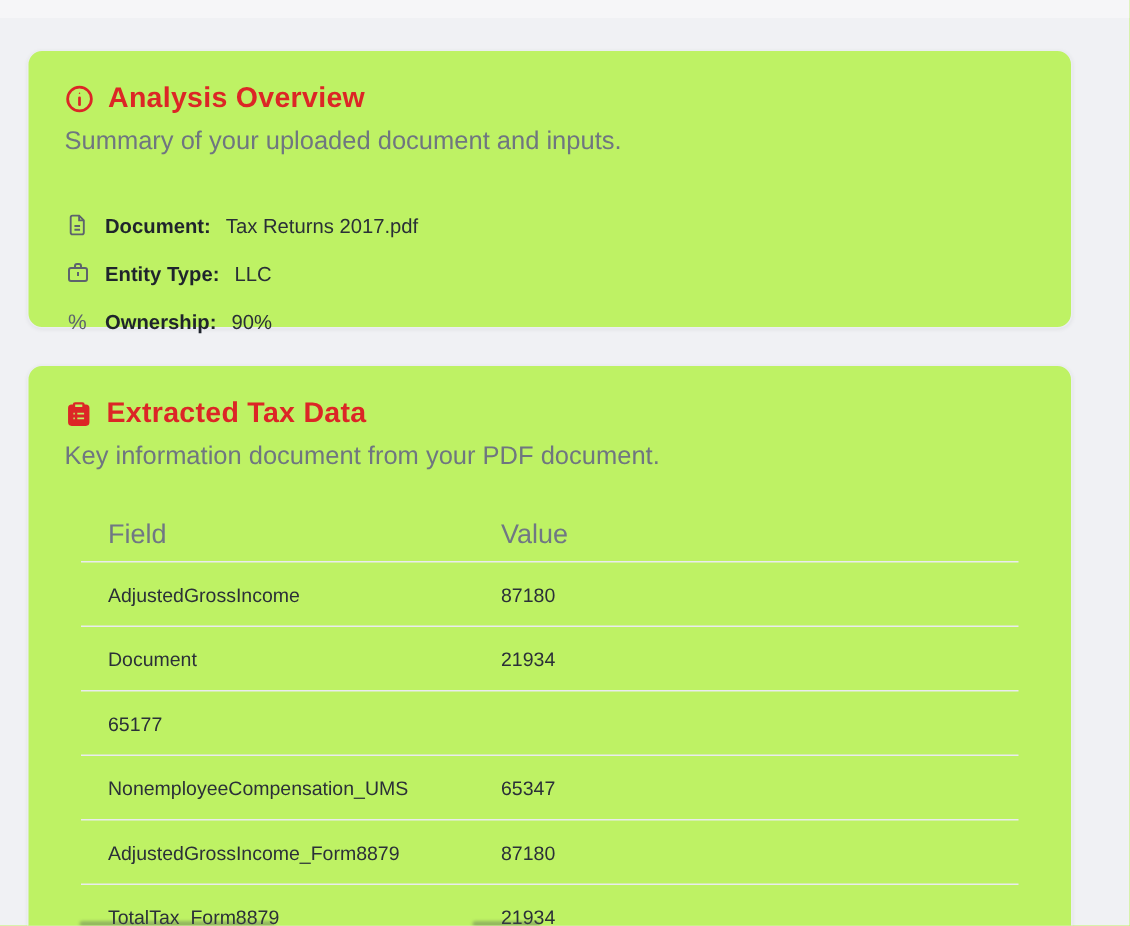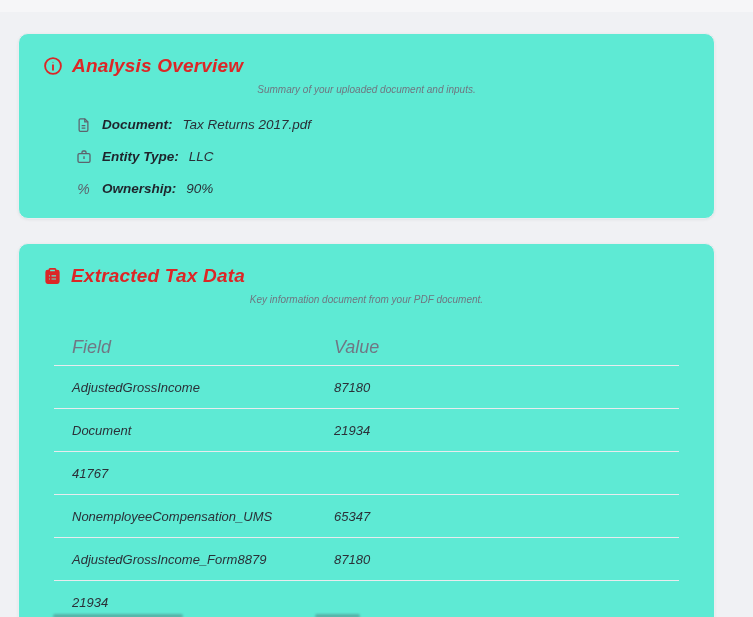--- a/index.html
+++ b/index.html
@@ -8,41 +8,40 @@
     font-family:"Liberation Sans", sans-serif;
     background:#f0f1f4;
     position:relative;
   }
   .top-strip {
     position:absolute; left:0; top:0; width:753px; height:12px;
     background:#f6f6f8;
   }
   .card {
     position:absolute; left:18px; width:697px;
-    background:#5eead4;
+    background:#bef264;
     border:1px solid #ebedf0;
     border-radius:10px;
     box-shadow:0 1px 3px rgba(16,24,40,0.06);
     padding:21px 24px;
-    font-style:italic;
   }
   .card-overview { top:33px; height:186px; }
   .card-extracted { top:243px; height:620px; }
   .card-title-row { display:flex; align-items:center; gap:9px; }
   .card-title {
     color:#dc2626; font-size:19px; font-weight:700; letter-spacing:0.2px;
   }
   .card-subtitle {
-    color:#6f7680; font-size:10px; margin-top:7px;text-align:center;
+    color:#6f7680; font-size:17px; margin-top:7px;
   }
   .icon { display:inline-flex; align-items:center; justify-content:center; }
   .overview-rows { margin-top:22px; }
   .overview-row {
-    display:flex; align-items:flex-start; gap:10px; height:32px;
-    font-size:13.5px; color:#2a2f37;margin-left:32px;
+    display:flex; align-items:flex-end; gap:10px; height:32px;
+    font-size:13.5px; color:#2a2f37;
   }
   .overview-row .row-icon { width:17px; color:#5d636d; }
   .overview-label { font-weight:700; color:#1f242c; }
   .overview-value { color:#2a2f37; }
   .percent-glyph { font-size:14px; color:#5d636d; font-weight:400; }
   .tax-table { margin:24px 11px 0 11px; }
   .t-row {
     display:flex; align-items:center; height:43px;
     border-bottom:1px solid #e9ebee;
     font-size:13px; color:#2b3038;
@@ -127,31 +126,32 @@
 
     <div class="t-row">
       <span class="t-cell t-cell-field">AdjustedGrossIncome</span>
       <span class="t-cell t-cell-value">87180</span>
     </div>
     <div class="t-row">
       <span class="t-cell t-cell-field">Document</span>
       <span class="t-cell t-cell-value">21934</span>
     </div>
     <div class="t-row">
-      <span class="t-cell t-cell-value">41767</span>
+      <span class="t-cell t-cell-value">65177</span>
     </div>
     <div class="t-row">
       <span class="t-cell t-cell-field">NonemployeeCompensation_UMS</span>
       <span class="t-cell t-cell-value">65347</span>
     </div>
     <div class="t-row">
       <span class="t-cell t-cell-field">AdjustedGrossIncome_Form8879</span>
       <span class="t-cell t-cell-value">87180</span>
     </div>
     <div class="t-row">
+      <span class="t-cell t-cell-field">TotalTax_Form8879</span>
       <span class="t-cell t-cell-value">21934</span>
     </div>
   </div>
 
   <div class="clip-smudge" style="left:46px; bottom:auto; top:370px; width:0;"></div>
 </section>
 
 <div class="clip-smudge" style="left:53px; top:614px; width:130px;"></div>
 <div class="clip-smudge" style="left:315px; top:614px; width:45px;"></div>
 

